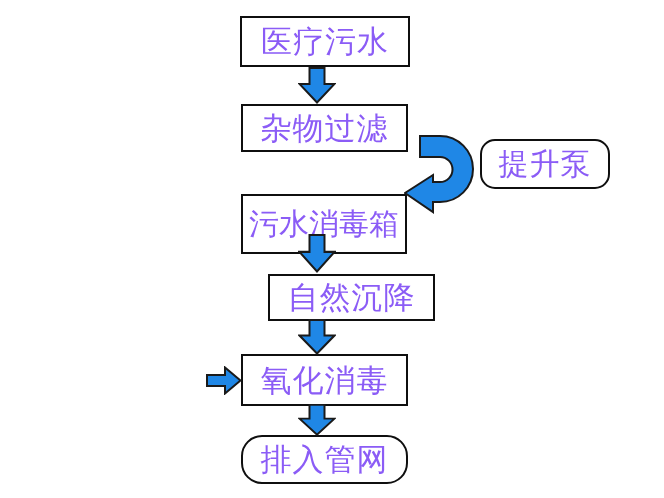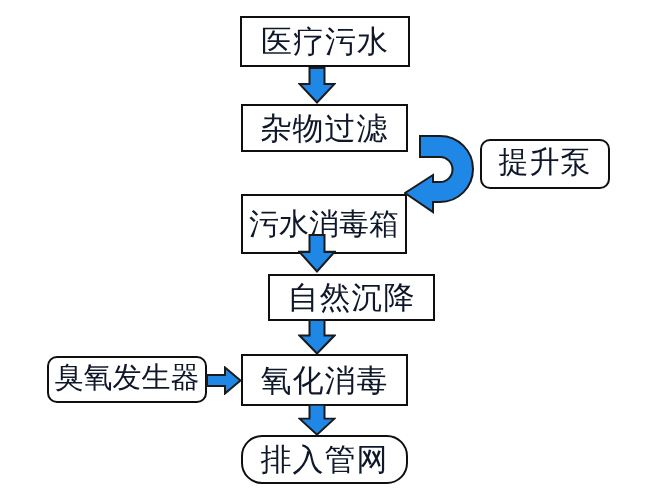--- a/index.html
+++ b/index.html
@@ -13,32 +13,31 @@
     width: 664px;
     height: 498px;
     background: #ffffff;
     overflow: hidden;
   }
   .box {
     position: absolute;
     box-sizing: border-box;
     background: #ffffff;
     border: 2.5px solid #0f0f0f;
-    color: #0f172a;
+    color: #8b5cf6;
     display: flex;
     align-items: center;
     justify-content: center;
     font-size: 31px;
     line-height: 1;
     white-space: nowrap;
     letter-spacing: 1px;
   }
   .box.rounded {
-    border-radius: 10px;
-    font-family: Liberation Mono, monospace;
+    border-radius: 15px;
   }
   .arrow-svg {
     position: absolute;
     display: block;
   }
   .arrow-fill {
     fill: #1f87e6;
     stroke: #1a1a1a;
     stroke-width: 2;
     stroke-linejoin: miter;
@@ -56,21 +55,20 @@
   <div class="box" style="left:241px; top:194px; width:166px; height:60px; font-size:30px; letter-spacing:0;">污水消毒箱</div>
 
   <div class="box" style="left:241px; top:274px; width:167px; height:47px;margin-left:27px;">自然沉降</div>
 
   <div class="box" style="left:241px; top:354px; width:167px; height:52px;">氧化消毒</div>
 
   <div class="box" style="left:241px; top:435px; width:167px; height:49px;border-radius:21px;">排入管网</div>
 
   <div class="box rounded" style="left:480px; top:139px; width:130px; height:50px; font-size:30px;">提升泵</div>
 
-  <div class="box rounded" style="left:47px; top:356px; width:160px; height:47px; font-size:29px; letter-spacing:0;">臭氧发生器</div>
 
   <svg class="arrow-svg" style="left:298px; top:67px;" width="38" height="37" viewBox="0 0 38 37" preserveAspectRatio="none">
     <path class="arrow-fill" d="M 11.5 1 L 26.5 1 L 26.5 17 L 36.5 17 L 19 35.5 L 1.5 17 L 11.5 17 Z"></path>
   </svg>
 
   <svg class="arrow-svg" style="left:298px; top:234px;" width="38" height="39" viewBox="0 0 38 37" preserveAspectRatio="none">
     <path class="arrow-fill" d="M 11.5 1 L 26.5 1 L 26.5 17 L 36.5 17 L 19 35.5 L 1.5 17 L 11.5 17 Z"></path>
   </svg>
 
   <svg class="arrow-svg" style="left:298px; top:319px;" width="38" height="36" viewBox="0 0 38 37" preserveAspectRatio="none">

